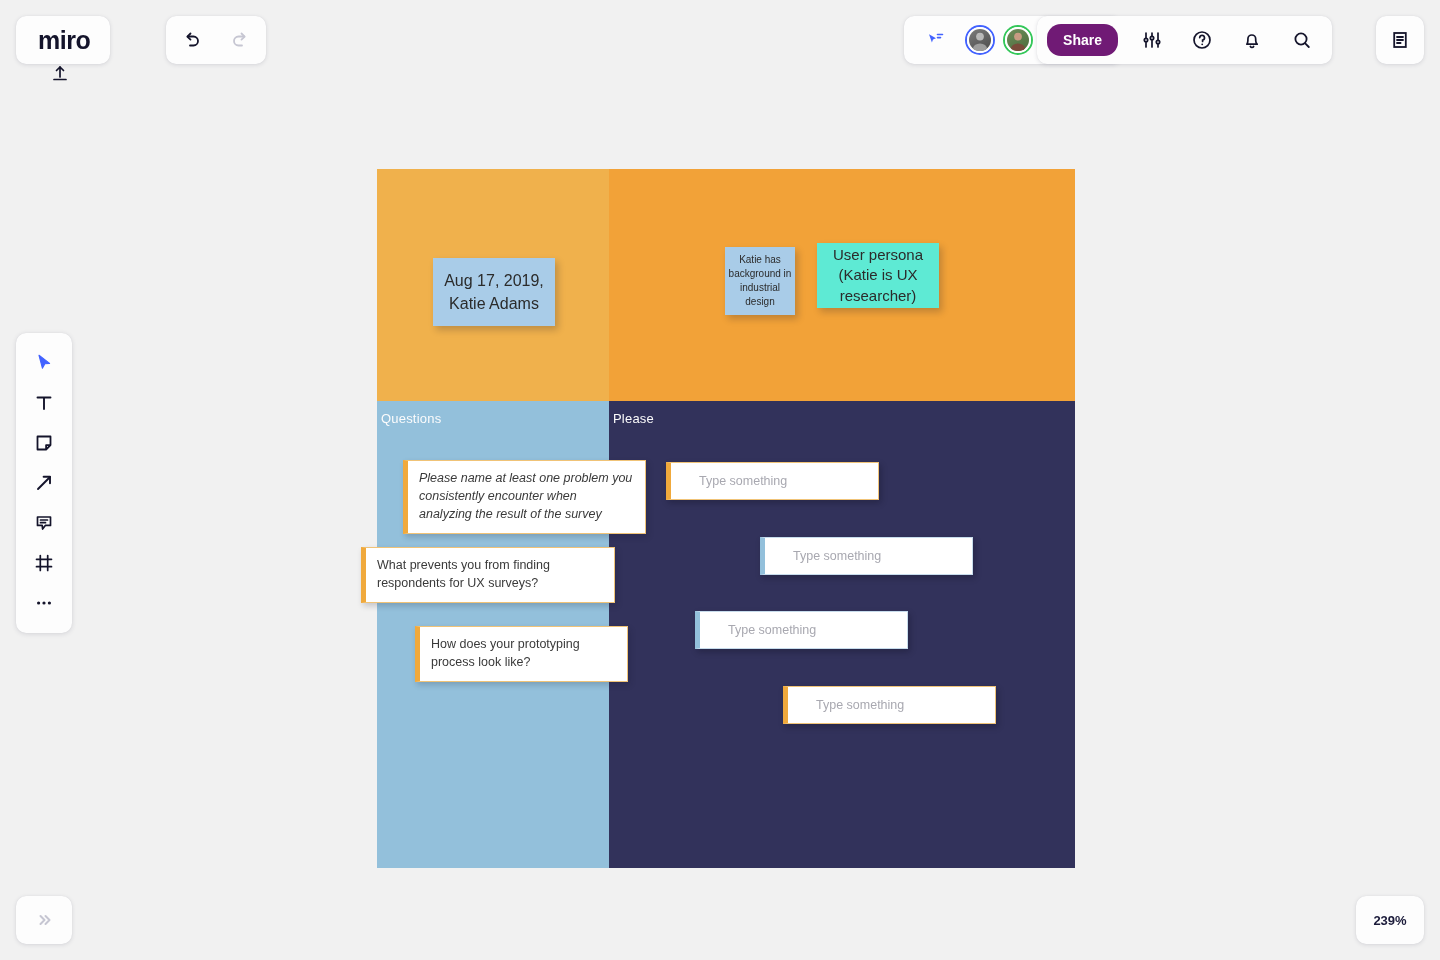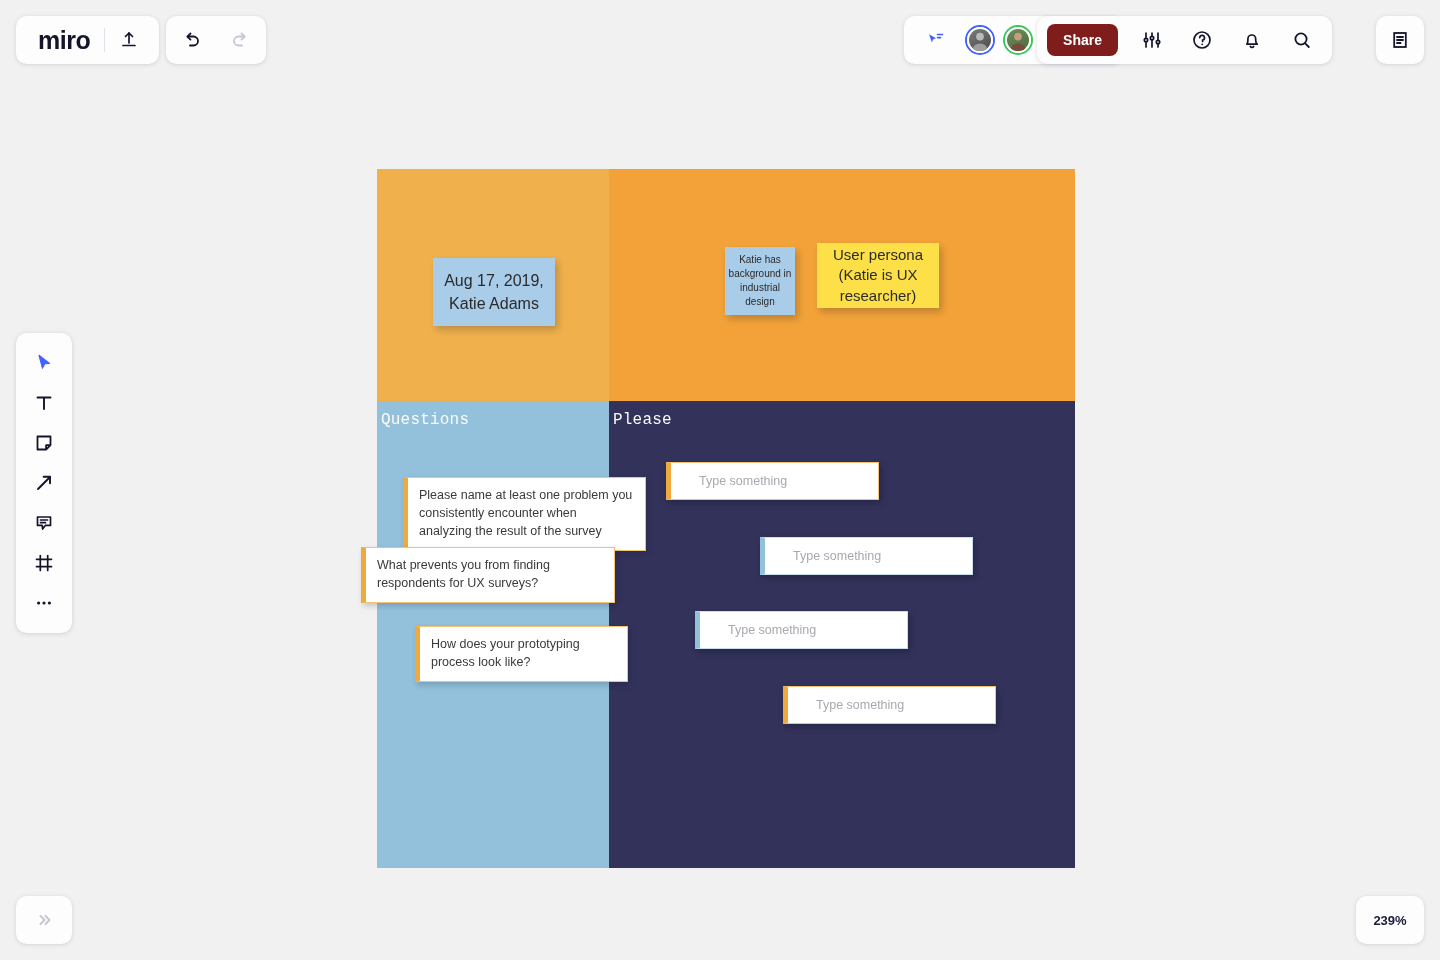--- a/index.html
+++ b/index.html
@@ -22,21 +22,21 @@
   
   #topbar {
     position: absolute; top: 0; left: 0;
     width: 1440px; height: 80px;
     pointer-events: none;
   }
   #topbar > * { pointer-events: auto; }
 
   #logo-group {
     position: absolute; left: 16px; top: 16px;
-    height: 48px; padding: 0 6px 0 0;
+    height: 48px; padding: 0 6px 0 0; flex-direction: column;
   }
   .logo-text {
     font-size: 25px; font-weight: bold;
     color: #14142B; letter-spacing: -0.5px;
     padding: 0 14px 0 22px;
     line-height: 48px;
   }
   .vdiv { width: 1px; height: 24px; background: #E1E1EA; }
   .icon-btn {
     width: 48px; height: 48px;
@@ -69,23 +69,23 @@
     display: flex; align-items: center; justify-content: center;
     font-size: 11px; font-weight: bold; color: #3A3A55;
     margin-left: 6px; cursor: pointer;
   }
 
   #actions-group {
     position: absolute; right: 108px; top: 16px;
     height: 48px; padding: 0 6px; gap: 2px;
   }
   #share-btn {
-    background: #7f1d1d; color: #fff;
+    background: #701a75; color: #fff;
     font-size: 14px; font-weight: bold;
-    border: none; border-radius: 8px;
+    border: none; border-radius: 14px;
     height: 32px; padding: 0 16px;
     margin: 0 8px 0 4px;
     cursor: pointer;
     font-family: "Liberation Sans", sans-serif;
   }
 
   #notes-group {
     position: absolute; right: 16px; top: 16px;
     width: 48px; height: 48px; justify-content: center;
   }
@@ -130,22 +130,22 @@
   .quad {
     position: absolute;
   }
   #q-topleft    { left: 0;     top: 0;   width: 232px; height: 232px; background: #F0B14C; }
   #q-topright   { left: 232px; top: 0;   width: 466px; height: 232px; background: #F2A238; }
   #q-botleft    { left: 0;     top: 232px; width: 232px; height: 467px; background: #93C0DB; }
   #q-botright   { left: 232px; top: 232px; width: 466px; height: 467px; background: #32325B; }
 
   .quad-label {
     position: absolute;
-    font-family: Liberation Mono, monospace;
-    font-size: 16px;
+    font-family: Liberation Sans, sans-serif;
+    font-size: 13px;
     color: #FBFBFC;
     letter-spacing: 0.2px;
     white-space: nowrap;
   }
   #label-questions { left: 4px;   top: 242px; }
   #label-answers   { left: 236px; top: 242px; }
 
   
   .sticky {
     position: absolute;
@@ -159,39 +159,39 @@
   #sticky-date {
     left: 56px; top: 89px; width: 122px; height: 68px;
     font-size: 16px; line-height: 1.45;
   }
   #sticky-bg {
     left: 348px; top: 78px; width: 70px; height: 68px;
     font-size: 10px; line-height: 1.42; padding: 3px;
   }
   #sticky-persona {
     left: 440px; top: 74px; width: 122px; height: 65px;
-    background: #fde047;
+    background: #5eead4;
     font-size: 15px; line-height: 1.35;
     color: #2B2B2B;
   }
 
   
   .qcard {
     position: absolute;
     background: #FFFFFF;
     border: 1px solid #F0C377;
     border-left: 5px solid #F0A93C;
     box-shadow: 2px 3px 6px rgba(20,20,40,0.20);
     padding: 9px 12px 9px 11px;
     font-size: 12.5px;
     line-height: 1.43;
     color: #3A3A3A;
     cursor: pointer;
   }
-  #qcard-1 { left: 26px;  top: 308px; width: 243px; }
+  #qcard-1 { left: 26px;  top: 291px; width: 243px; font-style: italic; }
   #qcard-2 { left: -16px; top: 378px; width: 254px; }
   #qcard-3 { left: 38px;  top: 457px; width: 213px; }
 
   
   .ans {
     position: absolute;
     background: #FFFFFF;
     border: 1px solid #F0C377;
     border-left: 5px solid #F0A93C;
     box-shadow: 2px 3px 6px rgba(10,10,25,0.28);

